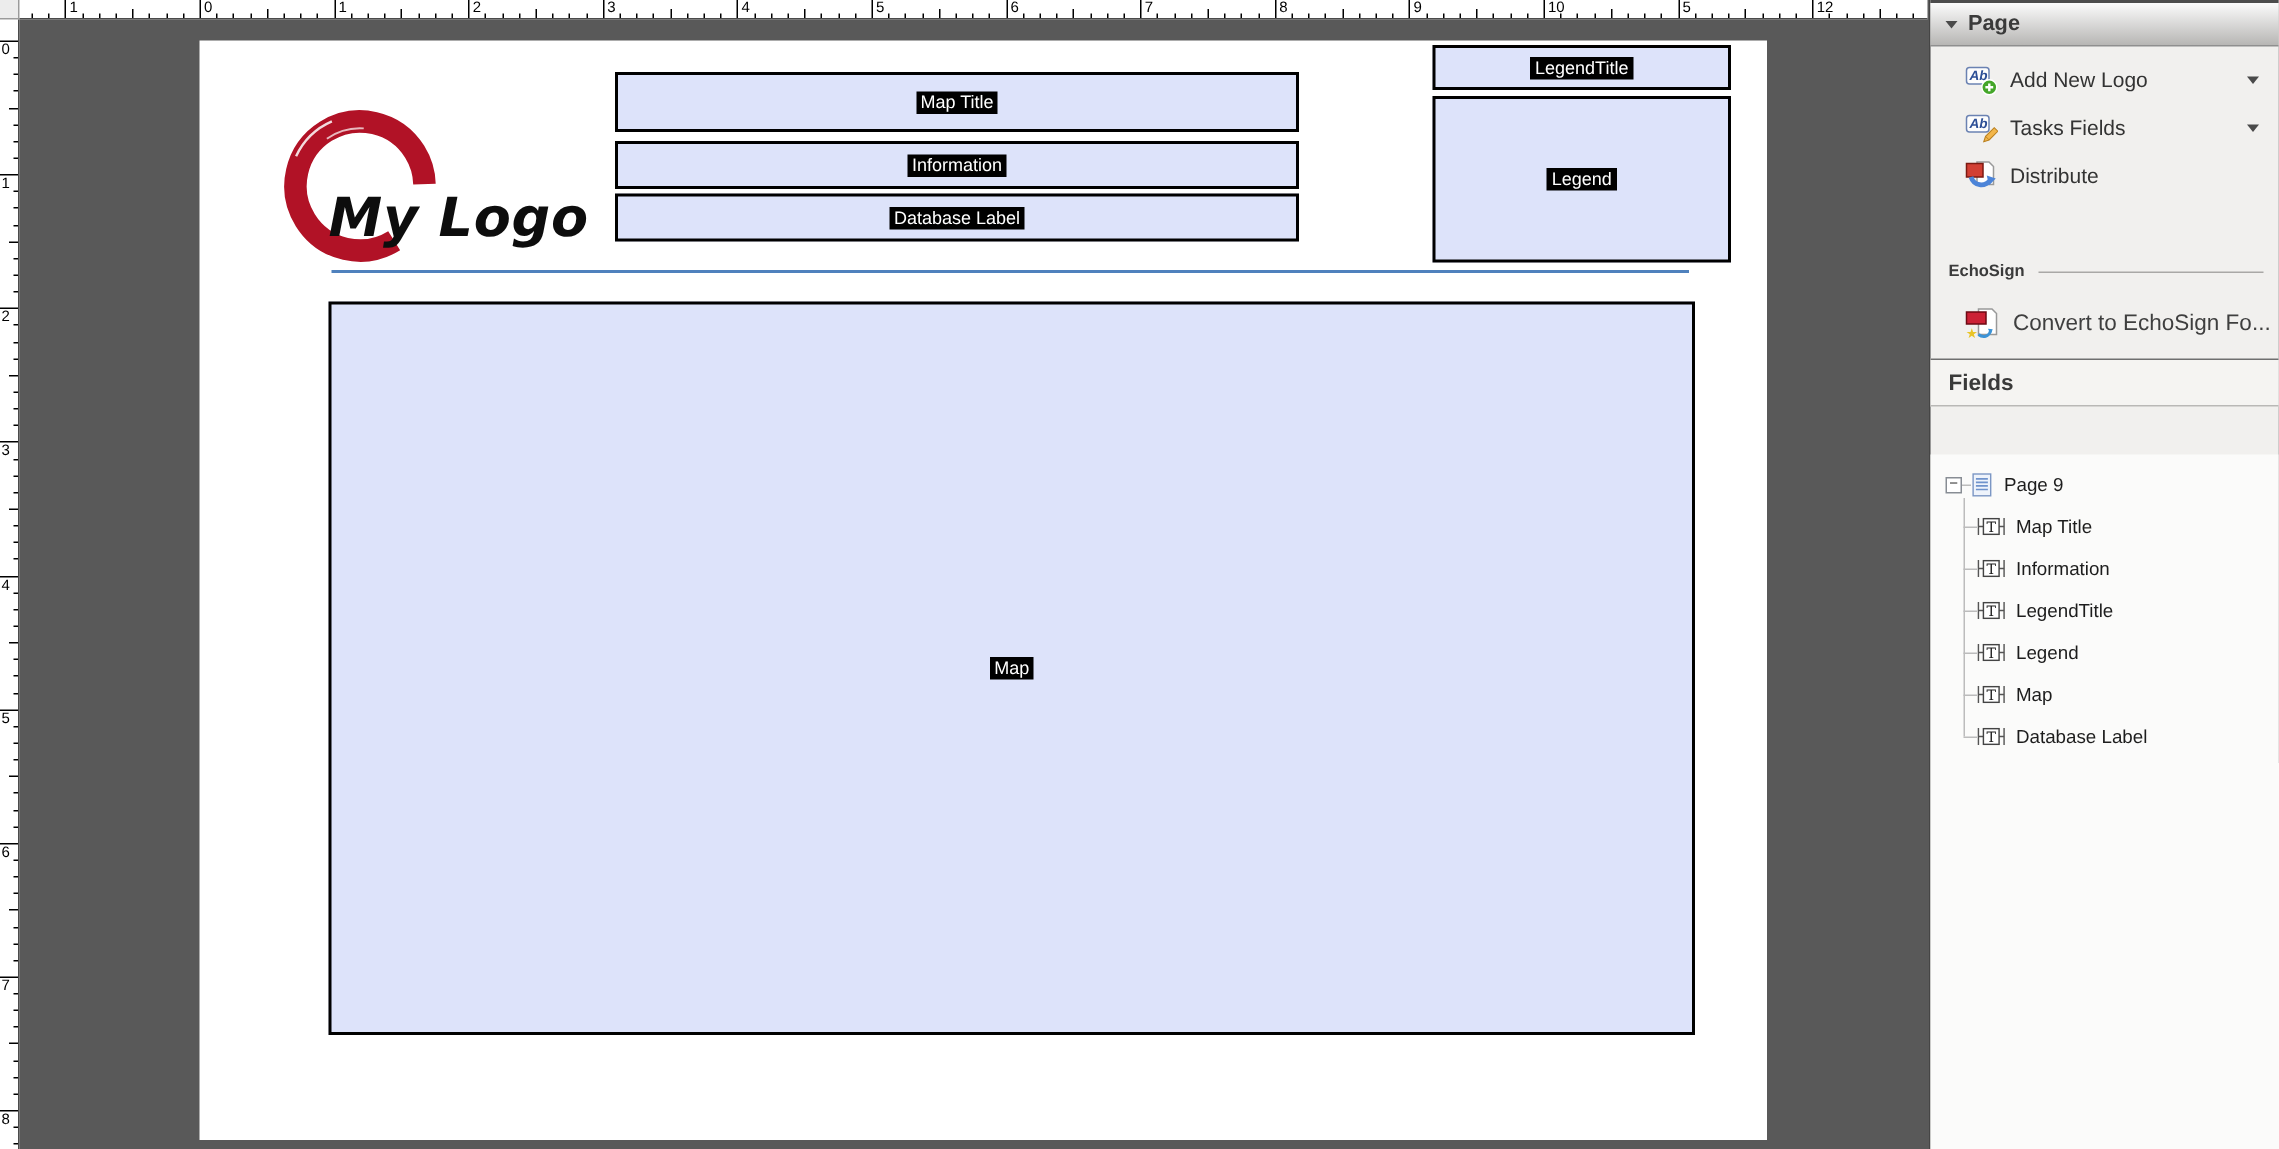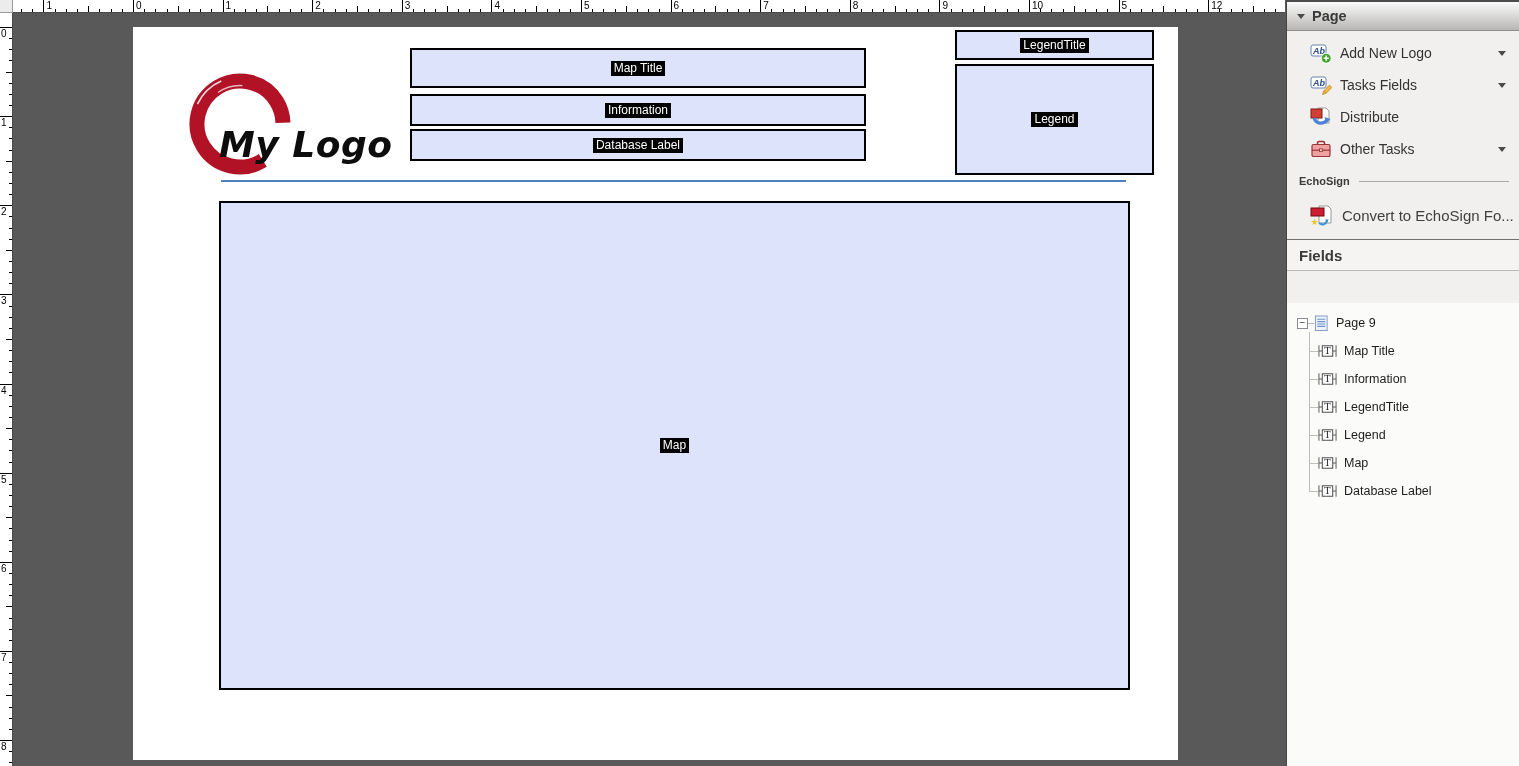--- a/index.html
+++ b/index.html
@@ -360,30 +360,20 @@
   <div class="task-row row2">
     <svg class="t-icon" width="22" height="22" viewBox="0 0 22 22">
       <path d="M8 2h8l3 3v12h-11z" fill="#fff" stroke="#9a9a9a"></path>
       <rect x="1" y="3" width="11" height="9" fill="#d23f34" stroke="#7c1a12"></rect>
       <path d="M4 12c2 6 9 7 13 2" fill="none" stroke="#4c84d8" stroke-width="3.2"></path>
       <path d="M14.5 11l6 2-4.5 4.5z" fill="#4c84d8"></path>
     </svg>
     <span class="t-label">Distribute</span>
   </div>
 
-  <div class="task-row row3">
-    <svg class="t-icon" width="22" height="22" viewBox="0 0 22 22">
-      <rect x="7.5" y="3.5" width="7" height="5" rx="1.5" fill="none" stroke="#9c3434" stroke-width="1.6"></rect>
-      <rect x="2" y="6.5" width="18" height="12" rx="1.6" fill="#eda1a1" stroke="#9c3434" stroke-width="1.2"></rect>
-      <path d="M2 12.2h18" stroke="#9c3434" stroke-width="1.2"></path>
-      <rect x="9.5" y="10.8" width="3" height="2.8" fill="#f6caca" stroke="#9c3434" stroke-width="0.8"></rect>
-    </svg>
-    <span class="t-label">Other Tasks</span>
-    <span class="tri"></span>
-  </div>
 
   <div class="echosign-hdr">
     <span class="es-label">EchoSign</span>
     <span class="es-line"></span>
   </div>
 
   <div class="task-row convert-row">
     <svg class="t-icon" width="24" height="24" viewBox="0 0 24 24">
       <path d="M9 3h9l3 3v14h-12z" fill="#fff" stroke="#999"></path>
       <rect x="1" y="5" width="13" height="8" fill="#cc2135" stroke="#6d0a14"></rect>

